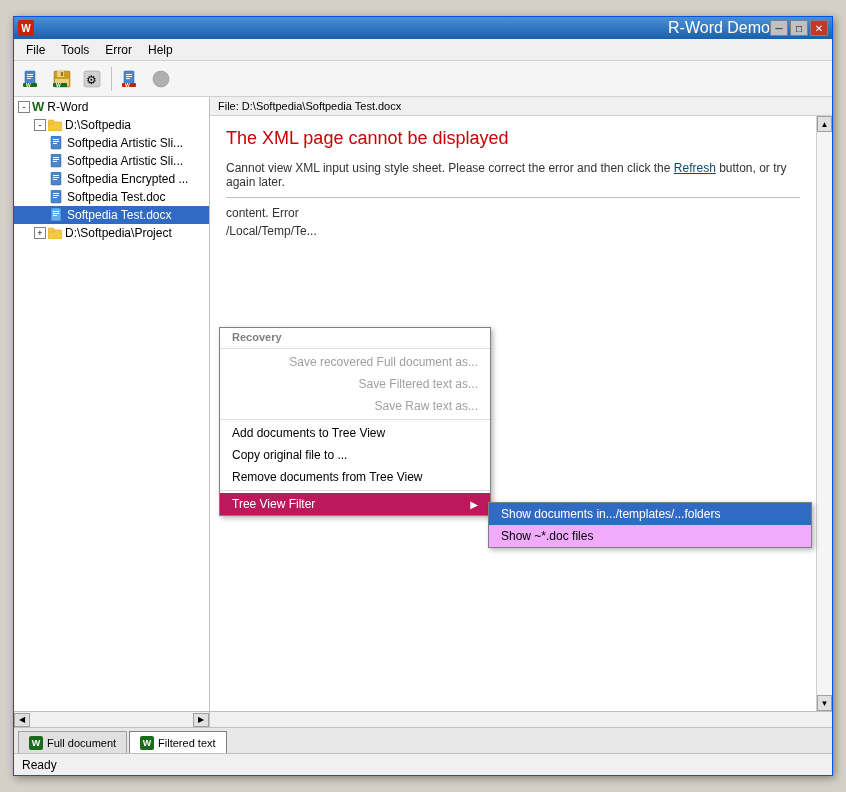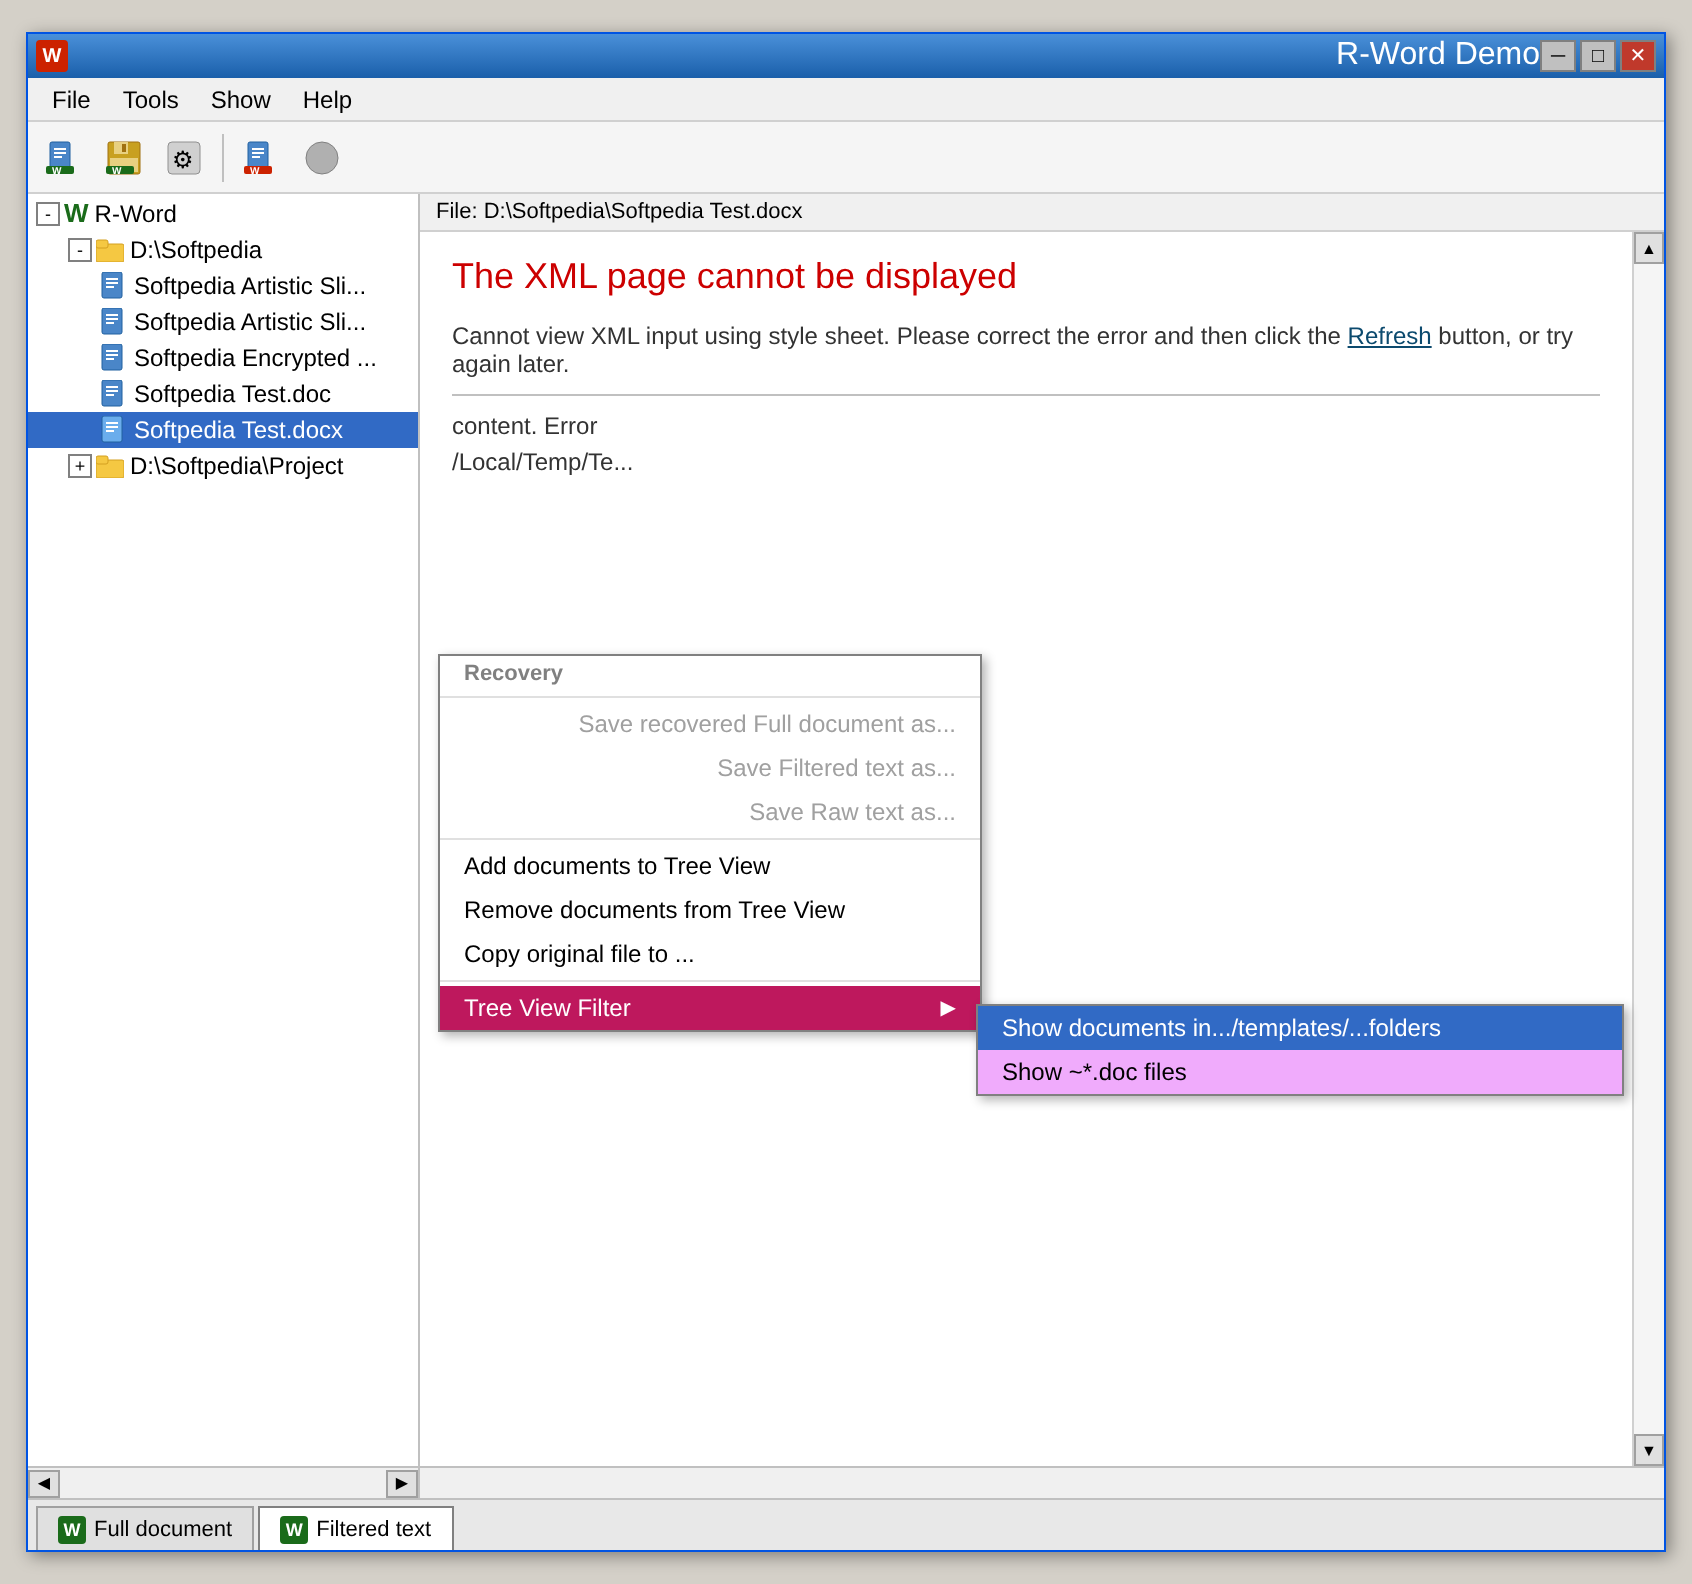--- a/index.html
+++ b/index.html
@@ -384,21 +384,21 @@
     <div class="title-bar-buttons">
       <div class="title-btn">─</div>
       <div class="title-btn">□</div>
       <div class="title-btn close">✕</div>
     </div>
   </div>
 
   <div class="menu-bar">
     <div class="menu-item">File</div>
     <div class="menu-item">Tools</div>
-    <div class="menu-item">Show</div>
+    <div class="menu-item">Error</div>
     <div class="menu-item">Help</div>
   </div>
 
   <div class="toolbar">
     <button class="toolbar-btn">
       <svg width="20" height="20" viewBox="0 0 20 20">
         <rect x="3" y="2" width="10" height="13" rx="1" fill="#4a86c8" stroke="#2060a0" stroke-width="0.5"></rect>
         <rect x="5" y="5" width="6" height="1" fill="white"></rect>
         <rect x="5" y="7" width="6" height="1" fill="white"></rect>
         <rect x="5" y="9" width="4" height="1" fill="white"></rect>
@@ -547,24 +547,24 @@
         <span>Save Filtered text as...</span>
       </div>
       <div class="ctx-item disabled">
         <span>Save Raw text as...</span>
       </div>
       <hr class="ctx-divider">
       <div class="ctx-item">
         <span>Add documents to Tree View</span>
       </div>
       <div class="ctx-item">
+        <span>Copy original file to ...</span>
+      </div>
+      <div class="ctx-item">
         <span>Remove documents from Tree View</span>
-      </div>
-      <div class="ctx-item">
-        <span>Copy original file to ...</span>
       </div>
       <hr class="ctx-divider">
       <div class="ctx-item active">
         <span>Tree View Filter</span>
         <span class="ctx-arrow">▶</span>
       </div>
     </div>
 
     <div class="submenu">
       <div class="submenu-item highlighted">
@@ -590,13 +590,16 @@
     <div class="tab">
       <div class="tab-w-icon">W</div>
       <span>Full document</span>
     </div>
     <div class="tab active">
       <div class="tab-w-icon">W</div>
       <span>Filtered text</span>
     </div>
   </div>
 
+  <div class="status-bar">
+    <span>Ready</span>
+  </div>
 </div>
 
 </body></html>

